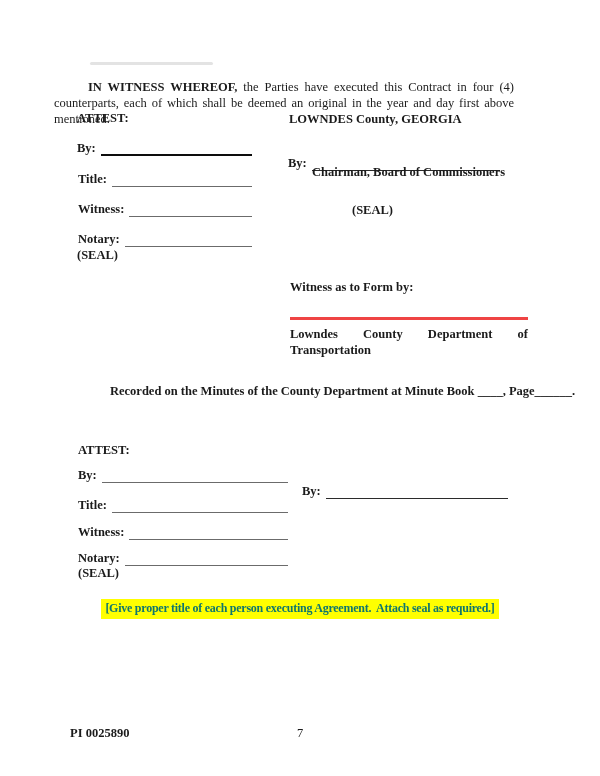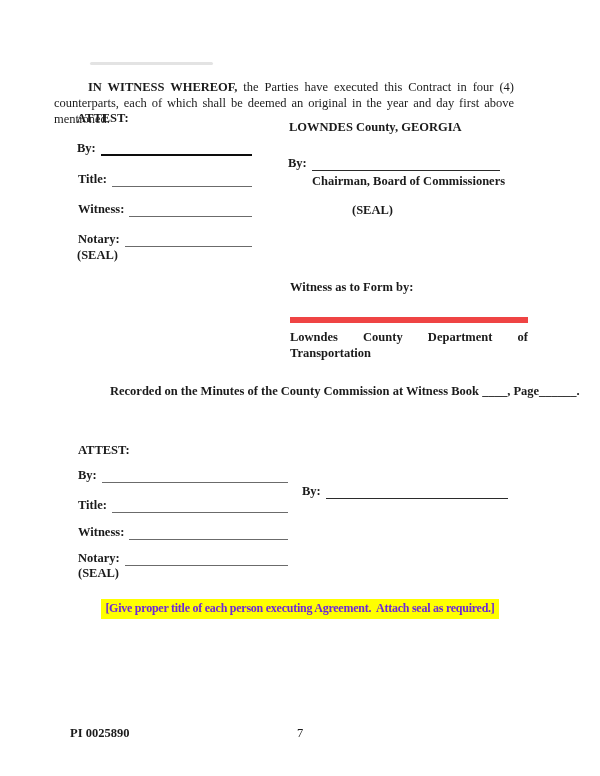--- a/index.html
+++ b/index.html
@@ -23,52 +23,52 @@
     position:absolute;display:flex;align-items:flex-end;line-height:15px;
   }
   .line{
     flex:1;margin-left:5px;height:2px;
     border-bottom:1px solid #6b6b6b;
   }
   .line.thick{border-bottom:2px solid #0d0d0d;}
   .line.med{border-bottom:1.5px solid #2b2b2b;}
   .signatory{
     position:absolute;left:290px;top:317px;width:238px;
-    border-top:6px solid #ef4444;padding-top:6px;
+    border-top:3px solid #ef4444;padding-top:6px;
     font-weight:700;text-align:justify;line-height:16px;
   }
   .notice-wrap{
     position:absolute;left:0;top:599px;width:600px;text-align:center;
   }
   .notice{
     display:inline-block;
     font-weight:700;font-size:12px;letter-spacing:-0.25px;
     white-space:pre;
     padding:2px 4px 3px 4px;
-    color:#6d28d9;
+    color:#0f766e;
   }
   .artifact{
     position:absolute;left:90px;top:62px;width:123px;height:3px;
     background:#e3e3e3;border-radius:2px;
   }
   .footer-center{
     position:absolute;left:0;top:726px;width:600px;text-align:center;
   }
 </style>
 </head>
 <body>
 
 <div class="page">
 
   <div class="artifact"></div>
 
   <p class="intro"><span class="b">IN WITNESS WHEREOF,</span><span> the Parties have executed this Contract in four (4) counterparts, each of which shall be deemed an original in the year and day first above mentioned.</span></p>
 
   <div class="abs b" style="left:77px;top:111px">ATTEST:</div>
-  <div class="abs b" style="left:289px;top:120px">LOWNDES County, GEORGIA</div>
+  <div class="abs b" style="left:289px;top:112px">LOWNDES County, GEORGIA</div>
 
   <div class="field" style="left:77px;top:141px;width:175px">
     <span class="b">By:</span>
     <span class="line thick"></span>
   </div>
   <div class="field" style="left:78px;top:172px;width:174px">
     <span class="b">Title:</span>
     <span class="line"></span>
   </div>
   <div class="field" style="left:78px;top:202px;width:174px">
@@ -78,27 +78,27 @@
   <div class="field" style="left:78px;top:232px;width:174px">
     <span class="b">Notary:</span>
     <span class="line"></span>
   </div>
   <div class="abs" style="left:77px;top:248px">(SEAL)</div>
 
   <div class="field" style="left:288px;top:156px;width:212px">
     <span class="b">By:</span>
     <span class="line med"></span>
   </div>
-  <div class="abs b" style="left:312px;top:174px">Chairman, Board of Commissioners</div>
+  <div class="abs b" style="left:312px;top:165px">Chairman, Board of Commissioners</div>
   <div class="abs" style="left:352px;top:203px">(SEAL)</div>
 
   <div class="abs b" style="left:290px;top:280px">Witness as to Form by:</div>
   <div class="signatory">Lowndes County Department of Transportation</div>
 
-  <div class="abs" style="left:110px;top:384px;white-space:nowrap">Recorded on the Minutes of the County Commission at Witness Book ____, Page______.</div>
+  <div class="abs" style="left:110px;top:384px;white-space:nowrap">Recorded on the Minutes of the County Department at Minute Book ____, Page______.</div>
 
   <div class="abs b" style="left:78px;top:443px">ATTEST:</div>
 
   <div class="field" style="left:78px;top:468px;width:210px">
     <span class="b">By:</span>
     <span class="line"></span>
   </div>
   <div class="field" style="left:78px;top:498px;width:210px">
     <span class="b">Title:</span>
     <span class="line"></span>

